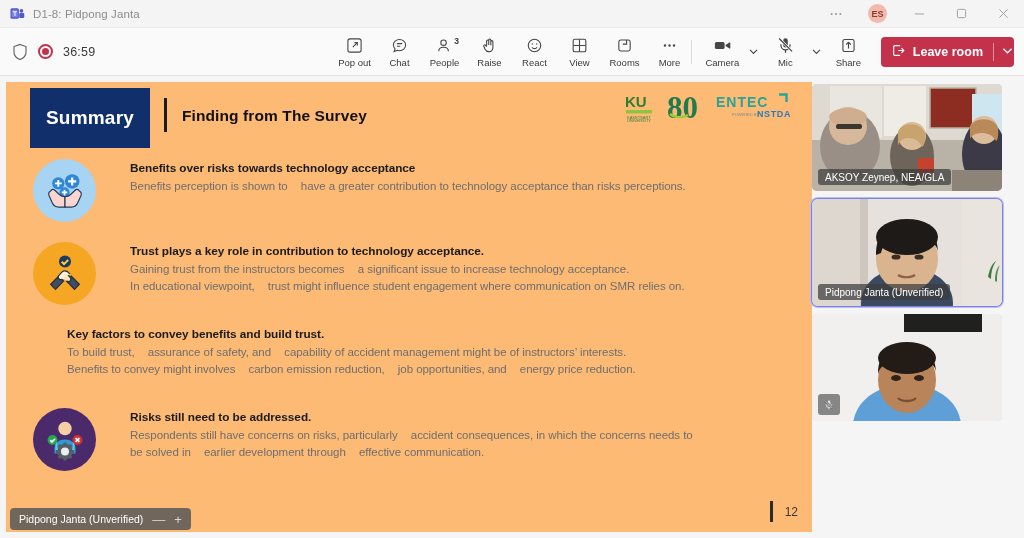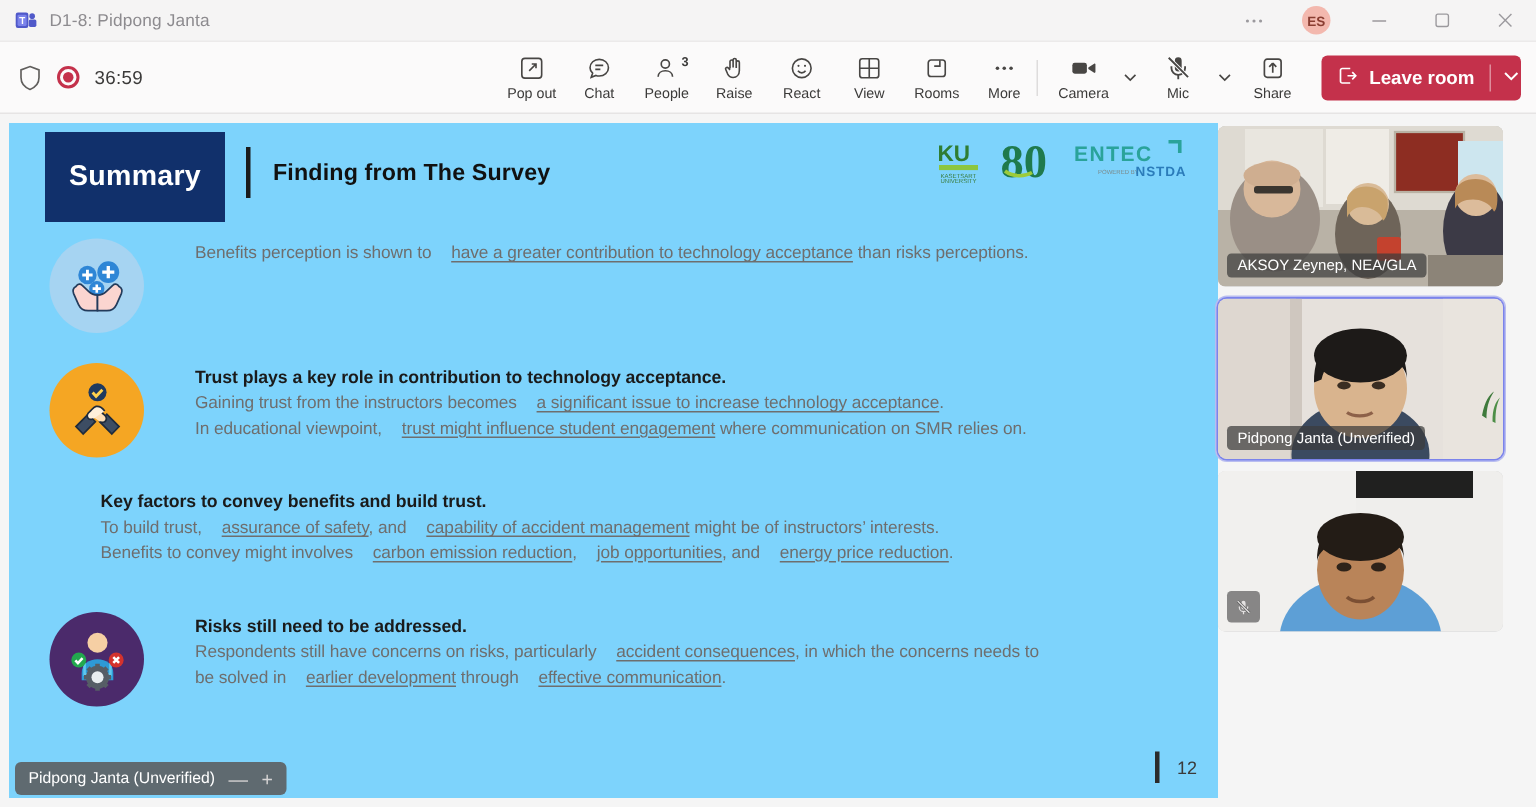--- a/index.html
+++ b/index.html
@@ -68,21 +68,21 @@
   }
   .leave-sep { width:1px; height:18px; background:rgba(255,255,255,.45); margin-left:3px;}
 
   
   .stage { flex: 1; display: flex; position: relative; background: #f5f5f5; }
 
   
   .slide-wrap { flex: 1; position: relative; padding: 0; }
   .slide {
     position: absolute; left: 6px; top: 6px; width: 806px; height: 450px;
-    background: #7dd3fc; overflow: hidden;
+    background: #fdba74; overflow: hidden;
   }
 
   .slide-header { position: relative; height: 72px; }
   .summary-box {
     position: absolute; left: 24px; top: 6px; width: 120px; height: 60px;
     background: #11306b; color: #fff; display: flex; align-items: center; justify-content: center;
     font-size: 19px; font-weight: 700; letter-spacing: .2px;
   }
   .head-pipe { position: absolute; left: 158px; top: 16px; width: 2.5px; height: 34px; background: #1b1b1b; }
   .head-title { position: absolute; left: 176px; top: 25px; font-size: 15.5px; font-weight: 700; color: #111; letter-spacing: .1px;}
@@ -95,21 +95,21 @@
     width: 63px; height: 63px; border-radius: 50%; flex: 0 0 63px;
     display: flex; align-items: center; justify-content: center; margin-top: 3px;
   }
   .c1 { background: #a6d4f2; }
   .c2 { background: #f5a623; }
   .c3 { background: #f3b6c0; }
   .c4 { background: #4b2a6b; }
   .row-text { margin-left: 34px; padding-top: 5px; }
   .row-title { font-size: 11.8px; font-weight: 700; color: #1a1a1a; margin-bottom: 3px; letter-spacing: -.05px;}
   .row-line { font-size: 11.5px; color: #6e6e6e; line-height: 16.5px; letter-spacing: -.05px;}
-  .u { text-decoration: underline; text-underline-offset: 1.5px; padding-left: 10px; }
+  .u { text-underline-offset: 1.5px; padding-left: 10px; }
 
   .slide-footer { position: absolute; right: 14px; bottom: 10px; display: flex; align-items: center; gap: 12px; }
   .foot-pipe { width: 2.5px; height: 21px; background: #2b2b2b; }
   .foot-num { font-size: 12px; color: #3b3a39; }
 
   .presenter-chip {
     position: absolute; left: 10px; bottom: 8px; height: 22px;
     background: rgba(90,88,88,.86); color: #fff; border-radius: 4px;
     display: flex; align-items: center; gap: 9px; padding: 0 9px;
     font-size: 10.5px;
@@ -389,20 +389,21 @@
                   <path d="M17 12.4v7.2M13.4 16h7.2" stroke="#fff" stroke-width="2"></path>
                 <circle cx="31.5" cy="14" r="7.6" fill="#2e86d6"></circle>
                   <path d="M31.5 9.8v8.4M27.3 14h8.4" stroke="#fff" stroke-width="2.3"></path>
                 <circle cx="23.5" cy="25.5" r="5.3" fill="#2e86d6"></circle>
                   <path d="M23.5 22.6v5.8M20.6 25.5h5.8" stroke="#fff" stroke-width="1.8"></path>
                 <path d="M9 24c-1.8 1-2.4 3-1.6 5l3.4 7.6c1.2 2.6 3.6 4.2 6.6 4.2h6.6V30c-2.6 0-4.6-1-6.2-2.6l-4.4-4.2c-1.2-1.2-3-1.3-4.4.8z" fill="#fbd5d0" stroke="#233b5b" stroke-width="1.2"></path>
                 <path d="M39 24c1.8 1 2.4 3 1.6 5l-3.4 7.6c-1.2 2.6-3.6 4.2-6.6 4.2H24V30c2.6 0 4.6-1 6.2-2.6l4.4-4.2c1.2-1.2 3-1.3 4.4.8z" fill="#fbd5d0" stroke="#233b5b" stroke-width="1.2"></path>
               </svg>
             </div>
             <div class="row-text">
+              <div class="row-title">Benefits over risks towards technology acceptance</div>
               <div class="row-line"><span>Benefits perception is shown to </span><span class="u">have a greater contribution to technology acceptance</span><span> than risks perceptions.</span></div>
             </div>
           </div>
 
           <div class="row">
             <div class="icon-circle c2">
               <svg width="46" height="46" viewBox="0 0 48 48">
                 <circle cx="24" cy="11" r="6.3" fill="#1f3a5f"></circle>
                 <path d="M20.6 11.2l2.4 2.6 4.4-4.6" stroke="#ffd24d" stroke-width="2" fill="none"></path>
                 <path d="M14 40l-5-5.2 8.5-8.6 5 5.2z" fill="#3d4d63" stroke="#1f2b3c" stroke-width="1.2"></path>

